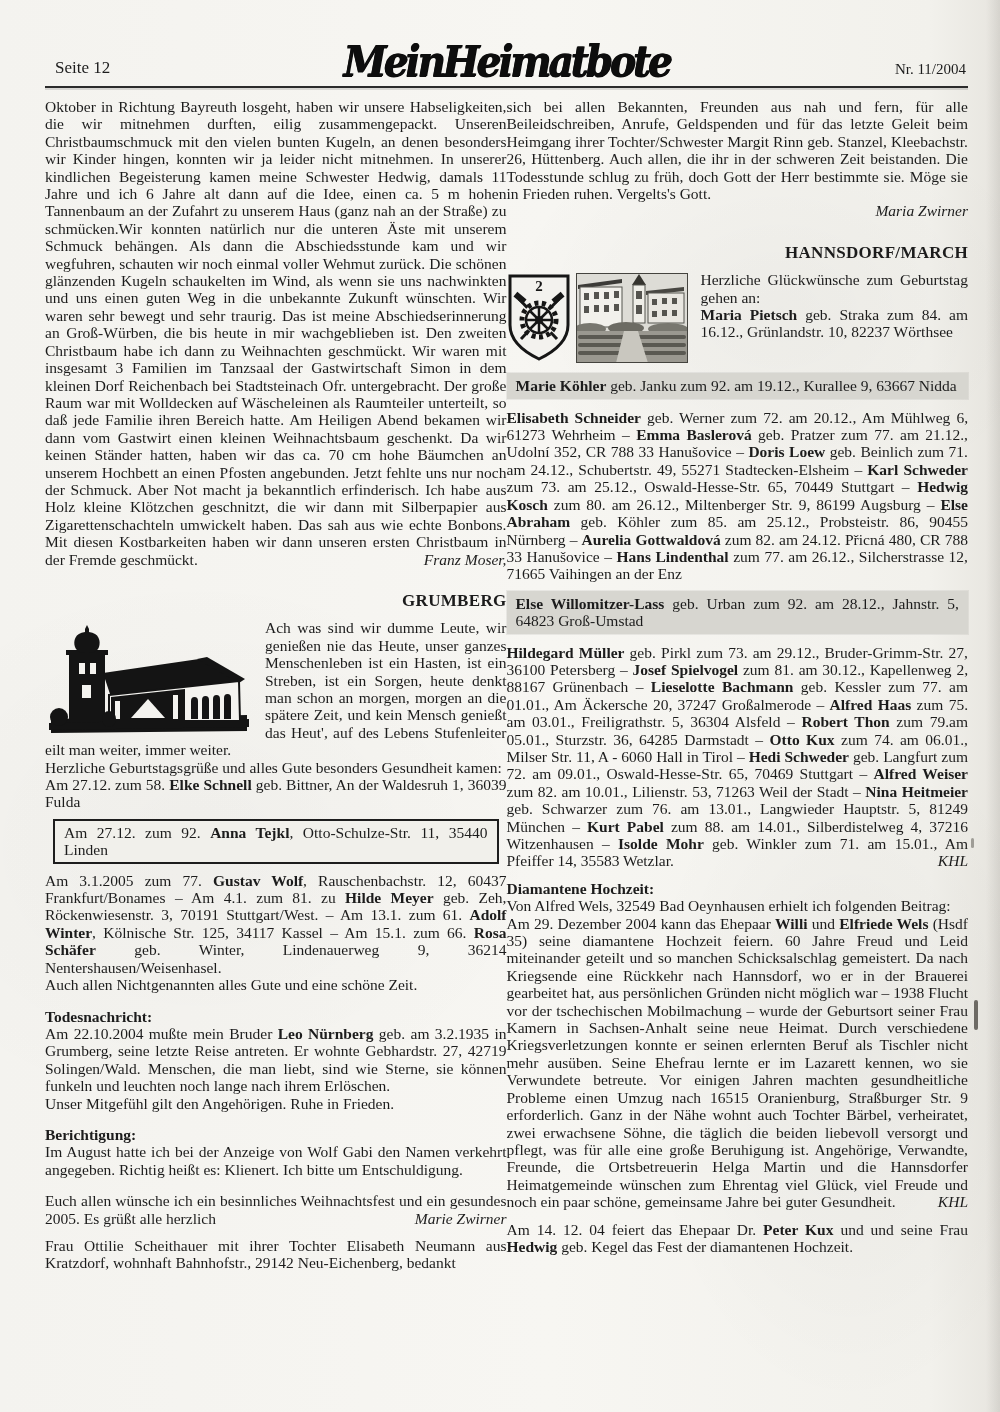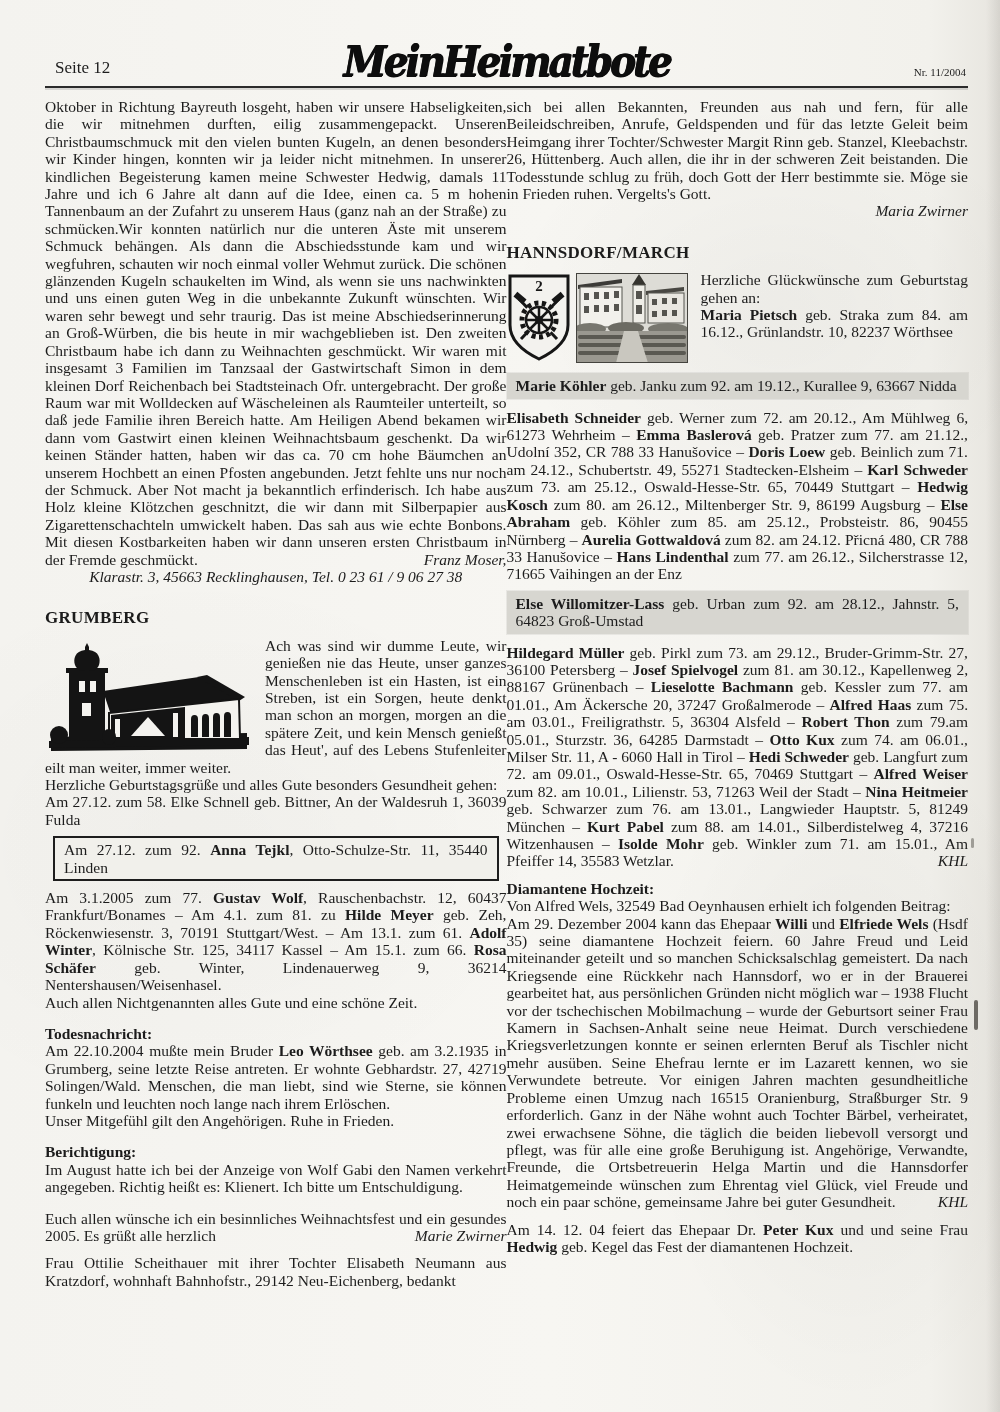--- a/index.html
+++ b/index.html
@@ -12,34 +12,34 @@
       linear-gradient(90deg, #f4f3ef 0%, #f7f6f2 55%, #f2f1ec 93%, #e7e5df 100%);
     font-family:"Liberation Serif","DejaVu Serif",serif;
     color:#1c1c1c;
   }
   .page::after{content:"";position:absolute;right:0;top:0;width:14px;height:100%;
     background:linear-gradient(90deg,transparent,rgba(60,55,50,0.10));pointer-events:none;}
   
   .header{position:relative;height:86px;margin:0 32px 0 45px;border-bottom:2px solid #2b2b2b;
     box-shadow:0 2px 0 rgba(0,0,0,0.12);}
   .page-no{position:absolute;left:10px;bottom:8px;font-size:17px;}
-  .issue-no{position:absolute;right:2px;bottom:8px;font-size:11px;margin-left:20px;}
+  .issue-no{position:absolute;right:2px;bottom:8px;font-size:15px;margin-left:20px;}
   .masthead{position:absolute;left:50%;bottom:2px;transform:translateX(-50%);
     font-family:"DejaVu Serif",serif;font-weight:bold;font-style:italic;
     font-size:39px;letter-spacing:-3px;white-space:nowrap;color:#0d0d0d;
     text-shadow:1px 0 0 #0d0d0d, 0 1px 0 #0d0d0d;transform:translateX(-50%) scaleY(1.08);}
   
   .columns{display:flex;gap:0;padding:10px 32px 0 45px;}
   .col{flex:1;min-width:0;font-size:15.5px;line-height:17.4px;text-align:justify;}
   .col p{margin:0;}
   .just{text-align:justify;}
   .sig-right{float:right;font-style:italic;}
   .sig-line{text-align:right;font-style:italic;}
   .addr-line{font-style:italic;text-align:center;}
-  .sect-head{font-weight:bold;text-align:left;font-size:17px;letter-spacing:0.3px;
+  .sect-head{font-weight:bold;text-align:right;font-size:17px;letter-spacing:0.3px;
     margin:24px 0 10px 0 !important;}
   .bold-head{font-weight:bold;}
   .mt10{margin-top:10px !important;}
   .mt14{margin-top:14px !important;}
   .box-outline{border:2px solid #1d1d1d;background:#f1f0eb;padding:3px 9px;margin:8px 8px;}
   .box-shade{background:#d7d6d0;padding:4px 9px;margin:8px 0 10px 0;box-shadow:0 0 0 1px rgba(0,0,0,0.06);}
   
   .church-img{float:left;width:200px;height:112px;margin:4px 16px 4px 4px;}
   .hanns-imgs{float:left;width:182px;height:90px;margin:2px 12px 2px 0;display:flex;gap:5px;align-items:flex-start;}
   .clearfix::after{content:"";display:block;clear:both;}
@@ -56,21 +56,20 @@
     <span class="issue-no">Nr. 11/2004</span>
   </div>
 
   <div class="columns">
 
     <div class="col">
       <p class="just clearfix">
         <span>Oktober in Richtung Bayreuth losgeht, haben wir unsere Habseligkeiten, die wir mitnehmen durften, eilig zusammengepackt. Unseren Christbaumschmuck mit den vielen bunten Kugeln, an denen besonders wir Kinder hingen, konnten wir ja leider nicht mitnehmen. In unserer kindlichen Begeisterung kamen meine Schwester Hedwig, damals 11 Jahre und ich 6 Jahre alt dann auf die Idee, einen ca. 5 m hohen Tannenbaum an der Zufahrt zu unserem Haus (ganz nah an der Straße) zu schmücken.Wir konnten natürlich nur die unteren Äste mit unserem Schmuck behängen. Als dann die Abschiedsstunde kam und wir wegfuhren, schauten wir noch einmal voller Wehmut zurück. Die schönen glänzenden Kugeln schaukelten im Wind, als wenn sie uns nachwinkten und uns einen guten Weg in die unbekannte Zukunft wünschten. Wir waren sehr bewegt und sehr traurig. Das ist meine Abschiedserinnerung an Groß-Würben, die bis heute in mir wachgeblieben ist. Den zweiten Christbaum habe ich dann zu Weihnachten geschmückt. Wir waren mit insgesamt 3 Familien im Tanzsaal der Gastwirtschaft Simon in dem kleinen Dorf Reichenbach bei Stadtsteinach Ofr. untergebracht. Der große Raum war mit Wolldecken auf Wäscheleinen als Raumteiler unterteilt, so daß jede Familie ihren Bereich hatte. Am Heiligen Abend bekamen wir dann vom Gastwirt einen kleinen Weihnachtsbaum geschenkt. Da wir keinen Ständer hatten, haben wir das ca. 70 cm hohe Bäumchen an unserem Hochbett an einen Pfosten angebunden. Jetzt fehlte uns nur noch der Schmuck. Aber Not macht ja bekanntlich erfinderisch. Ich habe aus Holz kleine Klötzchen geschnitzt, die wir dann mit Silberpapier aus Zigarettenschachteln umwickelt haben. Das sah aus wie echte Bonbons. Mit diesen Kostbarkeiten haben wir dann unseren ersten Christbaum in der Fremde geschmückt.</span>
         <span class="sig-right">Franz Moser,</span>
       </p>
-      <p class="addr-line">Klarastr. 3, 45663 Recklinghausen, Tel. 0 23 61 / 9 06 27 38</p>
 
       <p class="sect-head">GRUMBERG</p>
 
       <div class="clearfix">
         <svg class="church-img" viewBox="0 0 200 112" aria-hidden="true">
 
           <polygon points="2,96 198,92 198,108 2,110" fill="#141414"></polygon>
           <polygon points="0,100 200,96 200,104 0,107" fill="#141414"></polygon>
 
           <rect x="20" y="30" width="36" height="68" fill="#141414"></rect>
@@ -95,30 +94,30 @@
           <path d="M153,77 h7 v19 h-7 z M153,77 a3.5,4 0 0 1 7,0" fill="#141414"></path>
           <path d="M164,76 h7 v20 h-7 z M164,76 a3.5,4 0 0 1 7,0" fill="#141414"></path>
           <path d="M175,75 h7 v21 h-7 z M175,75 a3.5,4 0 0 1 7,0" fill="#141414"></path>
 
           <ellipse cx="10" cy="94" rx="9" ry="9" fill="#141414"></ellipse>
           <ellipse cx="60" cy="96" rx="7" ry="8" fill="#141414"></ellipse>
         </svg>
         <span class="just">Ach was sind wir dumme Leute, wir genießen nie das Heute, unser ganzes Menschenleben ist ein Hasten, ist ein Streben, ist ein Sorgen, heute denkt man schon an morgen, morgen an die spätere Zeit, und kein Mensch genießt das Heut', auf des Lebens Stufenleiter eilt man weiter, immer weiter.</span>
       </div>
 
-      <p class="just">Herzliche Geburtstagsgrüße und alles Gute besonders Gesundheit gehen:</p>
-      <p class="just"><span>Am 27.12. zum 58. </span><span style="font-weight: normal;">Elke Schnell</span><span> geb. Bittner, An der Waldesruh 1, 36039 Fulda</span></p>
+      <p class="just">Herzliche Geburtstagsgrüße und alles Gute besonders Gesundheit kamen:</p>
+      <p class="just"><span>Am 27.12. zum 58. </span><span style="font-weight: bold;">Elke Schnell</span><span> geb. Bittner, An der Waldesruh 1, 36039 Fulda</span></p>
 
       <div class="box-outline just"><span>Am 27.12. zum 92. </span><span style="font-weight: bold;">Anna Tejkl</span><span>, Otto-Schulze-Str. 11, 35440 Linden</span></div>
 
       <p class="just"><span>Am 3.1.2005 zum 77. </span><span style="font-weight: bold;">Gustav Wolf</span><span>, Rauschenbachstr. 12, 60437 Frankfurt/Bonames – Am 4.1. zum 81. zu </span><span style="font-weight: bold;">Hilde Meyer</span><span> geb. Zeh, Röckenwiesenstr. 3, 70191 Stuttgart/West. – Am 13.1. zum 61. </span><span style="font-weight: bold;">Adolf Winter</span><span>, Kölnische Str. 125, 34117 Kassel – Am 15.1. zum 66. </span><span style="font-weight: bold;">Rosa Schäfer</span><span> geb. Winter, Lindenauerweg 9, 36214 Nentershausen/Weisenhasel.</span></p>
       <p class="just">Auch allen Nichtgenannten alles Gute und eine schöne Zeit.</p>
 
       <p class="bold-head mt14">Todesnachricht:</p>
-      <p class="just"><span>Am 22.10.2004 mußte mein Bruder </span><span style="font-weight: bold;">Leo Wörthsee</span><span> geb. am 3.2.1935 in Grumberg, seine letzte Reise antreten. Er wohnte Gebhardstr. 27, 42719 Solingen/Wald. Menschen, die man liebt, sind wie Sterne, sie können funkeln und leuchten noch lange nach ihrem Erlöschen.</span></p>
+      <p class="just"><span>Am 22.10.2004 mußte mein Bruder </span><span style="font-weight: bold;">Leo Nürnberg</span><span> geb. am 3.2.1935 in Grumberg, seine letzte Reise antreten. Er wohnte Gebhardstr. 27, 42719 Solingen/Wald. Menschen, die man liebt, sind wie Sterne, sie können funkeln und leuchten noch lange nach ihrem Erlöschen.</span></p>
       <p class="just">Unser Mitgefühl gilt den Angehörigen. Ruhe in Frieden.</p>
 
       <p class="bold-head mt14">Berichtigung:</p>
       <p class="just">Im August hatte ich bei der Anzeige von Wolf Gabi den Namen verkehrt angegeben. Richtig heißt es: Klienert. Ich bitte um Entschuldigung.</p>
 
       <p class="just clearfix mt14">
         <span>Euch allen wünsche ich ein besinnliches Weihnachtsfest und ein gesundes 2005. Es grüßt alle herzlich</span>
         <span class="sig-right">Marie Zwirner</span>
       </p>
 

